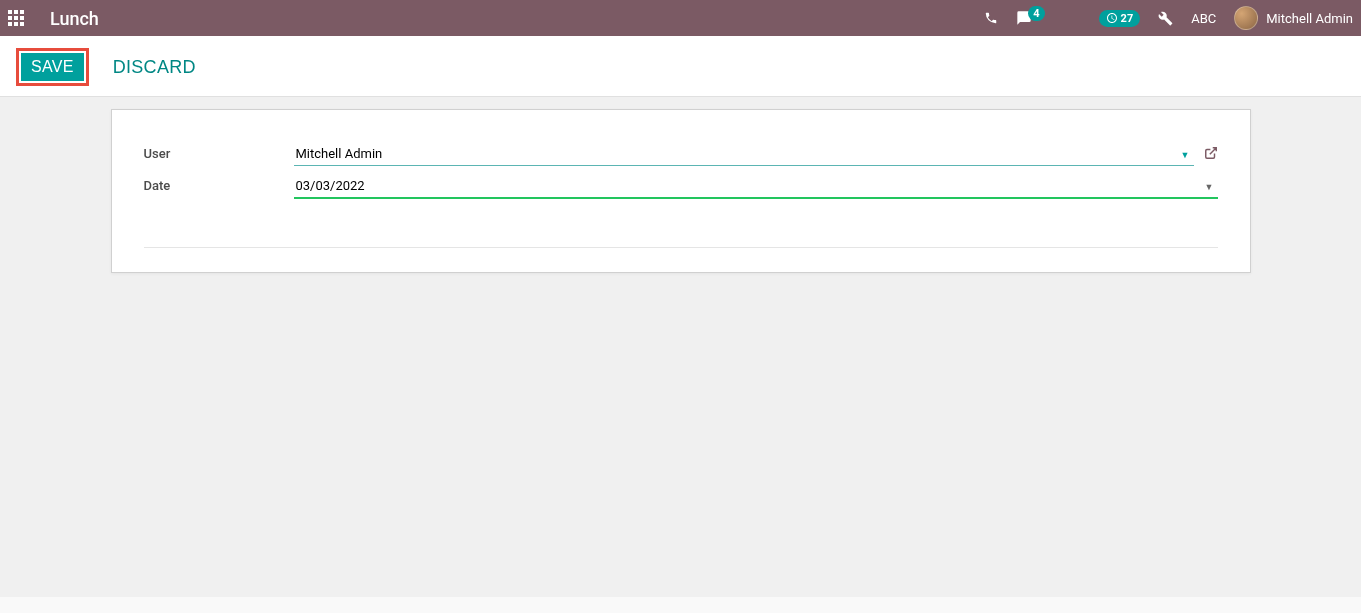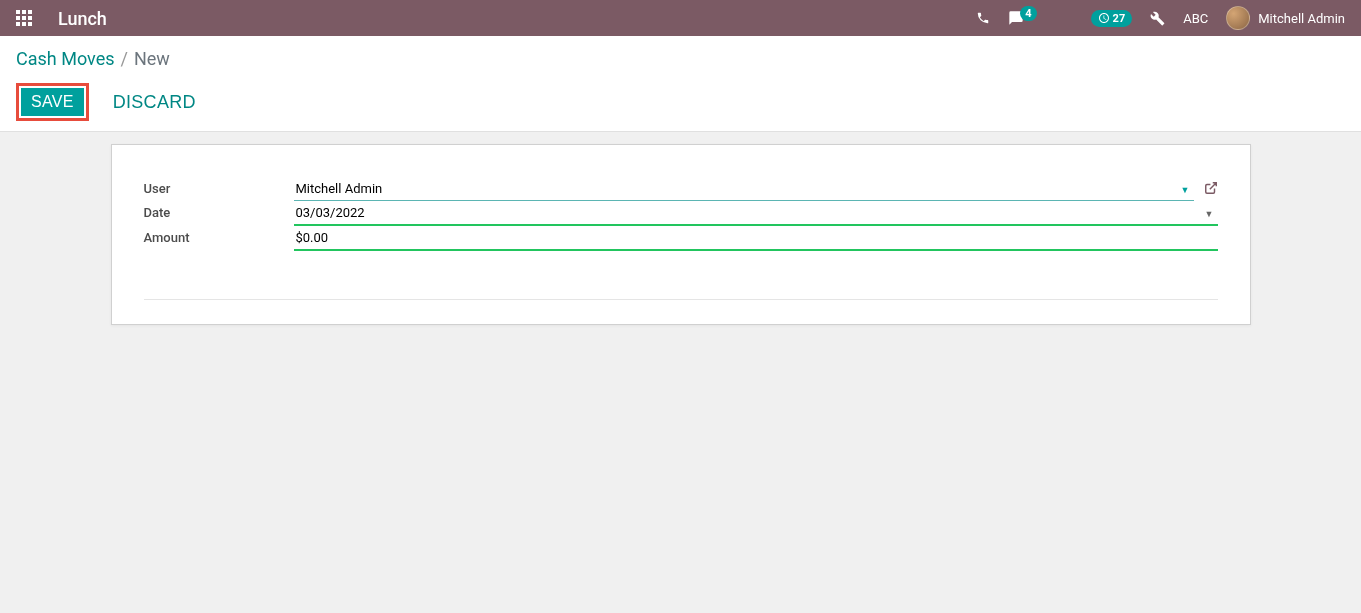--- a/index.html
+++ b/index.html
@@ -11,21 +11,21 @@
       font-family: -apple-system, BlinkMacSystemFont, "Segoe UI", Roboto, "Helvetica Neue", Arial, sans-serif;
       font-size: 13px;
       color: #4c4c4c;
       background: #f9f9f9;
     }
     .navbar {
       background: #7b5a64;
       height: 36px;
       display: flex;
       align-items: center;
-      padding: 0 16px;
+      padding: 0 8px;
       color: #fff;
     }
     .navbar-left {
       display: flex;
       align-items: center;
       gap: 20px;
     }
     .apps-icon {
       display: grid;
       grid-template-columns: repeat(3, 4px);
@@ -166,21 +166,21 @@
       background: #fff;
       border: 1px solid #d0d0d0;
       max-width: 1140px;
       margin: 0 auto;
       padding: 32px 32px 24px 32px;
       box-shadow: 0 1px 3px rgba(0,0,0,0.05);
     }
     .form-row {
       display: flex;
       align-items: flex-start;
-      margin-bottom: 0;
+      margin-bottom: 8px;
     }
     .form-label {
       width: 150px;
       font-weight: 500;
       font-size: 13px;
       color: #4c4c4c;
       padding-top: 4px;
       flex-shrink: 0;
     }
     .form-field {
@@ -283,25 +283,20 @@
     </div>
     <div class="icon-btn" style="font-size:13px;">ABC</div>
     <div class="user-info">
       <div class="avatar"></div>
       <span>Mitchell Admin</span>
     </div>
   </div>
 </div>
 
 <div class="control-bar">
-  <div class="breadcrumb">
-    <span class="breadcrumb-link">Cash Moves</span>
-    <span class="breadcrumb-sep">/</span>
-    <span class="breadcrumb-current">New</span>
-  </div>
   <div class="action-buttons">
     <span class="btn-save-highlight">
       <button class="btn-save">SAVE</button>
     </span>
     <button class="btn-discard">DISCARD</button>
   </div>
 </div>
 
 <div class="form-sheet-bg">
   <div class="form-sheet">
@@ -322,23 +317,17 @@
     </div>
 
     <div class="form-row">
       <div class="form-label">Date</div>
       <div class="form-field" style="position:relative;">
         <input class="form-input dark-border" value="03/03/2022" style="">
         <span class="dropdown-caret">▼</span>
       </div>
     </div>
 
-    <div class="form-row">
-      <div class="form-label">Amount</div>
-      <div class="form-field">
-        <input class="form-input dark-border" value="$0.00" style="">
-      </div>
-    </div>
 
 
     <hr class="form-divider">
   </div>
 </div>
 
 </body></html>

